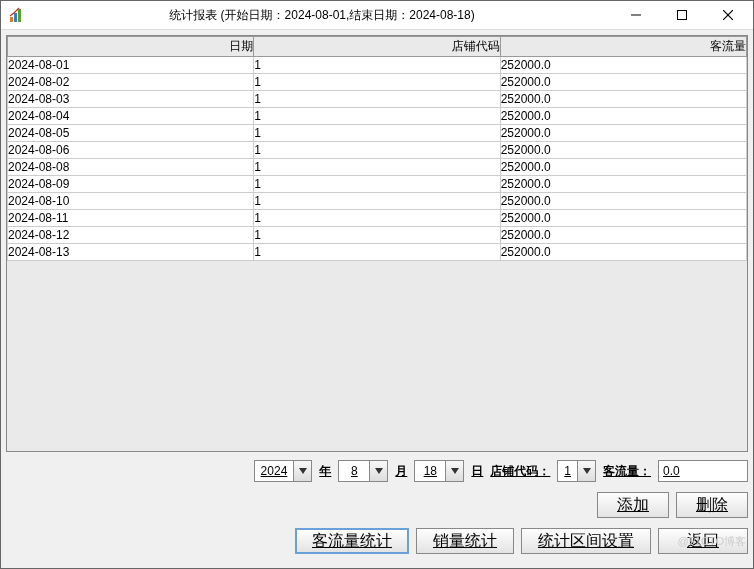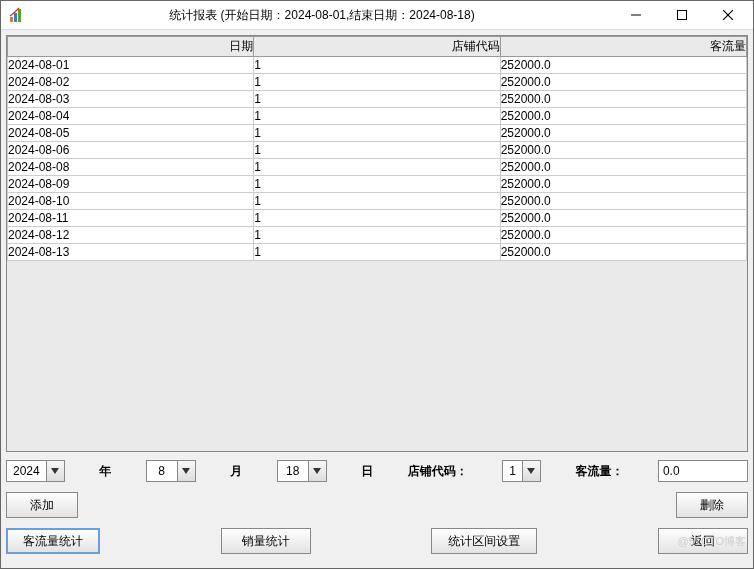--- a/index.html
+++ b/index.html
@@ -20,29 +20,29 @@
 
     .content { flex: 1; display: flex; flex-direction: column; padding: 5px; }
 
     .table-wrap { flex: 1; background: #eaeaea; border: 1px solid #888; overflow: hidden; }
     table { width: 100%; border-collapse: collapse; background: #fff; table-layout: fixed; }
     thead th { background: #eaeaea; border: 1px solid #999; font-weight: normal; height: 20px; font-size: 12px; text-align: right; }
     tbody td { border: 1px solid #ccc; height: 16px; font-size: 12px; text-align: left; background: #fff; padding: 0; line-height: 16px; }
     .table-empty { background: #eaeaea; height: 100%; }
 
     .controls { padding: 8px 0 4px 0; }
-    .row { display: flex; align-items: center; justify-content: space-between; gap: 0; margin-bottom: 10px; }
+    .row { display: flex; align-items: center; justify-content: flex-end; gap: 7px; margin-bottom: 10px; text-decoration: underline; }
     .combo { display: inline-flex; align-items: center; border: 1px solid #888; background: #fff; height: 22px; }
     .combo-val { padding: 0 6px; min-width: 30px; text-align: center; font-size: 12px; }
     .combo-btn { width: 18px; height: 20px; background: linear-gradient(#f8f8f8,#ddd); border-left: 1px solid #888; display: flex; align-items: center; justify-content: center; cursor: pointer; }
     .combo-btn svg { width: 8px; height: 6px; }
     .lbl { font-size: 12px; font-weight: bold; }
     .text-input { border: 1px solid #888; background: #fff; height: 22px; width: 90px; padding: 0 4px; font-size: 12px; }
 
-    .btn { height: 26px; padding: 0 16px; background: linear-gradient(#fefefe,#e3e3e3); border: 1px solid #888; cursor: pointer; font-size: 12px; min-width: 72px; }
+    .btn { height: 26px; padding: 0 16px; background: linear-gradient(#fefefe,#e3e3e3); border: 1px solid #888; cursor: pointer; font-size: 16px; min-width: 72px; }
     .btn.wide { min-width: 90px; }
     .btn.active { border: 2px solid #6aa0d8; padding: 0 15px; }
 
     .watermark { position: fixed; right: 8px; bottom: 20px; color: #ccc; font-size: 11px; pointer-events: none; }
   </style>
 </head>
 <body>
 
 <div class="window">
   <div class="titlebar">

